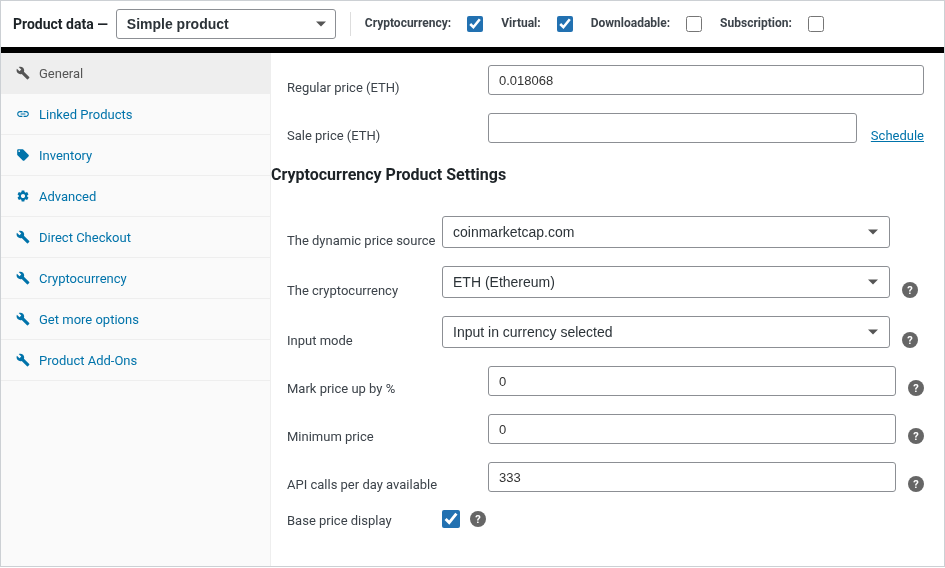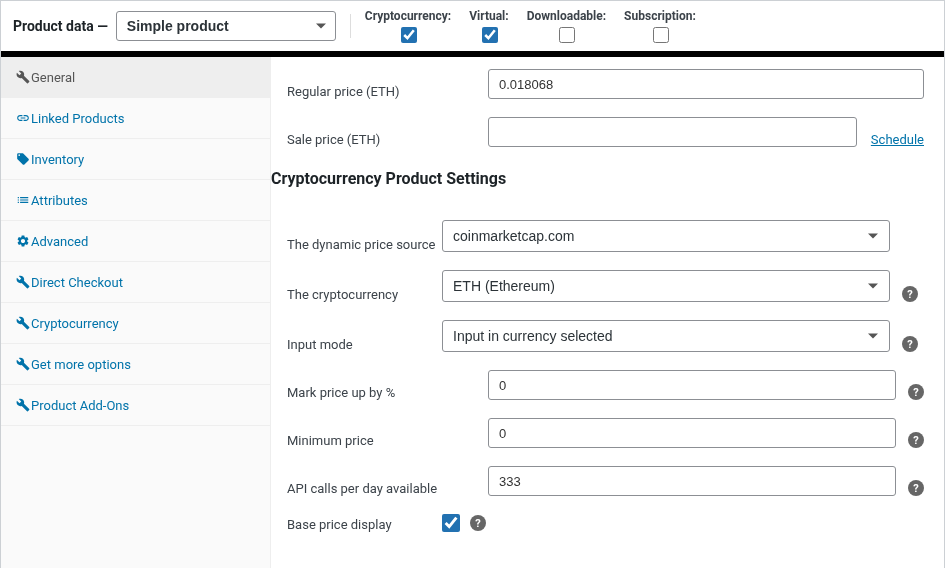--- a/index.html
+++ b/index.html
@@ -56,23 +56,21 @@
       pointer-events: none;
     }
     .header-divider {
       width: 1px;
       height: 24px;
       background: #ddd;
       margin: 0 6px;
     }
     .checkbox-group {
       display: flex;
-      align-items: center;
-      gap: 4px;
-      flex-direction: column;
+      gap: 14px;
     }
     .checkbox-group label {
       font-weight: bold;
       font-size: 12px;
     }
     .checkbox-group input[type="checkbox"] {
       width: 16px;
       height: 16px;
       margin-left: 2px;
       accent-color: #2271b1;
@@ -86,20 +84,21 @@
       display: flex;
     }
     .sidebar {
       width: 270px;
       border-right: 1px solid #eee;
       background: #fafafa;
     }
     .sidebar-item {
       display: flex;
       align-items: center;
+      gap: 8px;
       padding: 12px 14px;
       border-bottom: 1px solid #eee;
       cursor: pointer;
       color: #0073aa;
       font-size: 13px;
     }
     .sidebar-item.active {
       background: #eee;
       color: #555;
     }
@@ -264,28 +263,20 @@
         <span class="sicon">
           <svg width="14" height="14" viewBox="0 0 24 24" fill="currentColor">
               <path d="M21.41 11.58l-9-9C12.05 2.22 11.55 2 11 2H4c-1.1 0-2 .9-2 2v7c0 .55.22 1.05.59 1.42l9 9c.36.36.86.58 1.41.58s1.05-.22 1.41-.59l7-7c.37-.36.59-.86.59-1.41s-.23-1.06-.59-1.42zM5.5 7C4.67 7 4 6.33 4 5.5S4.67 4 5.5 4 7 4.67 7 5.5 6.33 7 5.5 7z"></path>
             </svg>
         </span>
         <span>Inventory</span>
       </div>
       <div class="sidebar-item">
         <span class="sicon">
           <svg width="14" height="14" viewBox="0 0 24 24" fill="currentColor">
-              <path d="M3 13h2v-2H3v2zm0 4h2v-2H3v2zm0-8h2V7H3v2zm4 4h14v-2H7v2zm0 4h14v-2H7v2zM7 7v2h14V7H7z"></path>
-            </svg>
-        </span>
-        <span>Attributes</span>
-      </div>
-      <div class="sidebar-item">
-        <span class="sicon">
-          <svg width="14" height="14" viewBox="0 0 24 24" fill="currentColor">
               <path d="M19.14 12.94c.04-.3.06-.61.06-.94 0-.32-.02-.64-.07-.94l2.03-1.58c.18-.14.23-.41.12-.61l-1.92-3.32c-.12-.22-.37-.29-.59-.22l-2.39.96c-.5-.38-1.03-.7-1.62-.94l-.36-2.54c-.04-.24-.24-.41-.48-.41h-3.84c-.24 0-.43.17-.47.41l-.36 2.54c-.59.24-1.13.57-1.62.94l-2.39-.96c-.22-.08-.47 0-.59.22L2.74 8.87c-.12.21-.08.47.12.61l2.03 1.58c-.05.3-.09.63-.09.94s.02.64.07.94l-2.03 1.58c-.18.14-.23.41-.12.61l1.92 3.32c.12.22.37.29.59.22l2.39-.96c.5.38 1.03.7 1.62.94l.36 2.54c.05.24.24.41.48.41h3.84c.24 0 .44-.17.47-.41l.36-2.54c.59-.24 1.13-.56 1.62-.94l2.39.96c.22.08.47 0 .59-.22l1.92-3.32c.12-.22.07-.47-.12-.61l-2.01-1.58zM12 15.6c-1.98 0-3.6-1.62-3.6-3.6s1.62-3.6 3.6-3.6 3.6 1.62 3.6 3.6-1.62 3.6-3.6 3.6z"></path>
             </svg>
         </span>
         <span>Advanced</span>
       </div>
       <div class="sidebar-item">
         <span class="sicon">
           <svg width="14" height="14" viewBox="0 0 24 24" fill="currentColor">
               <path d="M22.7 19l-9.1-9.1c.9-2.3.4-5-1.5-6.9-2-2-5-2.4-7.4-1.3L9 6 6 9 1.6 4.7C.4 7.1.9 10.1 2.9 12.1c1.9 1.9 4.6 2.4 6.9 1.5l9.1 9.1c.4.4 1 .4 1.4 0l2.3-2.3c.5-.4.5-1.1.1-1.4z"></path>
             </svg>

